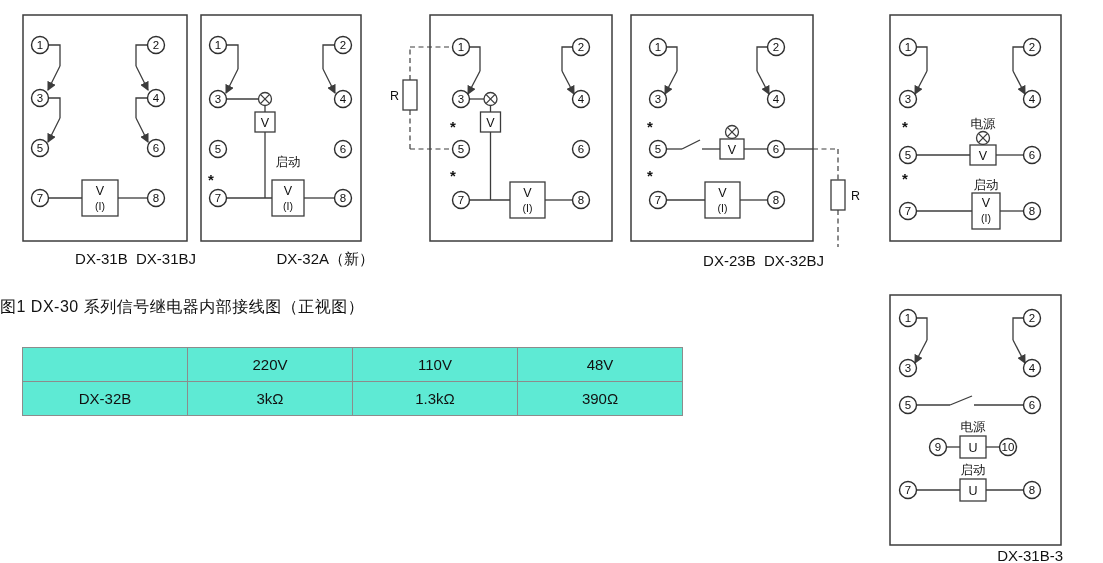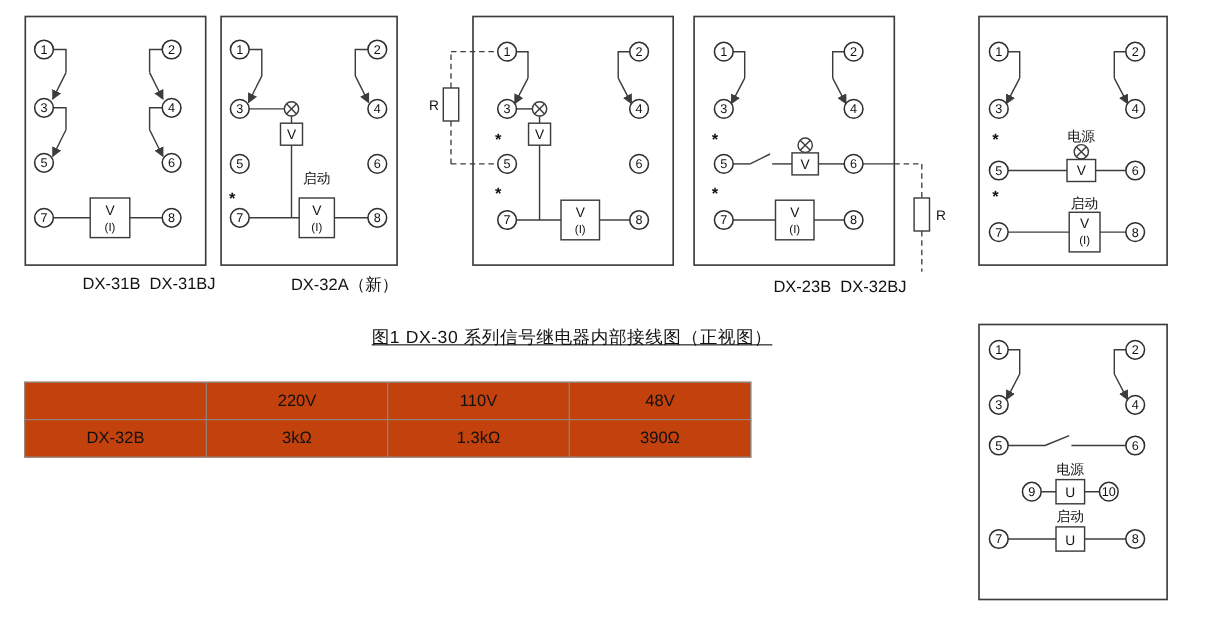--- a/index.html
+++ b/index.html
@@ -10,22 +10,22 @@
   .wire { stroke:#3c3c3c; stroke-width:1.3; fill:none; }
   .dashw { stroke:#3c3c3c; stroke-width:1.2; fill:none; stroke-dasharray:5 3.5; }
   .term circle { fill:#fff; stroke:#2e2e2e; stroke-width:1.4; }
   .term text { font-family:"Liberation Sans",sans-serif; font-size:11.5px; fill:#111; }
   .mrect { fill:#fff; stroke:#3c3c3c; stroke-width:1.3; }
   text.sym { font-family:"Liberation Sans",sans-serif; font-size:12.5px; fill:#111; }
   text.symsm { font-family:"Liberation Sans",sans-serif; font-size:10.5px; fill:#111; }
   text.cjk { font-family:"Liberation Sans",sans-serif; font-size:12.5px; fill:#111; }
   text.star { font-family:"Liberation Sans",sans-serif; font-size:15px; font-weight:bold; fill:#111; }
   .dlabel { position:absolute; font-size:15px; color:#111; text-align:right; white-space:pre; }
-  .caption { position:absolute; font-size:16px; color:#111; text-align:center; letter-spacing:0.5px;text-decoration:underline; }
-  .rtable { position:absolute; border-collapse:collapse; table-layout:fixed; background:#c2410c;padding-left:24px; }
+  .caption { position:absolute; font-size:16px; color:#111; letter-spacing:0.5px; }
+  .rtable { position:absolute; border-collapse:collapse; table-layout:fixed; background:#5eead4;padding-left:24px; }
   .rtable td { border:1px solid #8c8c8c; width:165px; height:34px; text-align:center; vertical-align:middle; font-size:15px; color:#111; }
   .note { position:absolute; font-size:15px; color:#111; }
 </style>
 </head>
 <body>
 
 <div class="canvas">
 
   <svg width="0" height="0" style="position:absolute">
     <defs>
@@ -154,21 +154,21 @@
       </g>
     <g class="term">
         <circle cx="18" cy="184" r="8.5"></circle>
         <text x="18" y="188" text-anchor="middle">7</text>
       </g>
     <g class="term">
         <circle cx="143" cy="184" r="8.5"></circle>
         <text x="143" y="188" text-anchor="middle">8</text>
       </g>
   </svg>
-  <div class="dlabel" style="left:200px;top:250px;width:162px">DX-32A（新）</div>
+  <div class="dlabel" style="left:212px;top:250px;width:162px">DX-32A（新）</div>
 
   <svg class="diag" style="left:385px;top:14px" width="230" height="245">
     <rect class="frame" x="45" y="1" width="182" height="226"></rect>
     <g>
       <path class="dashw" d="M25,66 V33"></path>
       <path class="dashw" d="M25,33 H67.5"></path>
       <path class="dashw" d="M25,96 V135"></path>
       <path class="dashw" d="M25,135 H67.5"></path>
       <g>
         <rect class="mrect" x="18" y="66" width="14" height="30"></rect>
@@ -480,14 +480,15 @@
       </g>
     <g class="term">
         <circle cx="20" cy="197" r="8.5"></circle>
         <text x="20" y="201" text-anchor="middle">7</text>
       </g>
     <g class="term">
         <circle cx="144" cy="197" r="8.5"></circle>
         <text x="144" y="201" text-anchor="middle">8</text>
       </g>
   </svg>
+  <div class="dlabel" style="left:888px;top:547px;width:175px">DX-31B-3</div>
 
 </div>
 
 </body></html>

